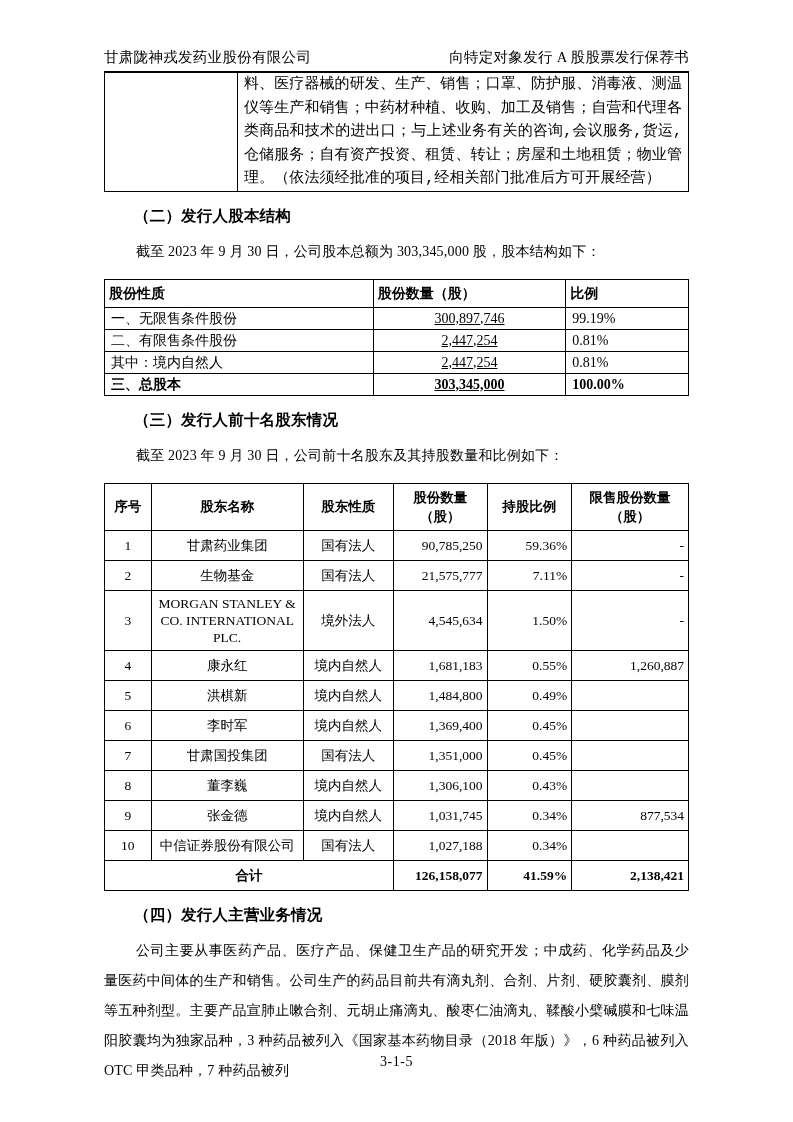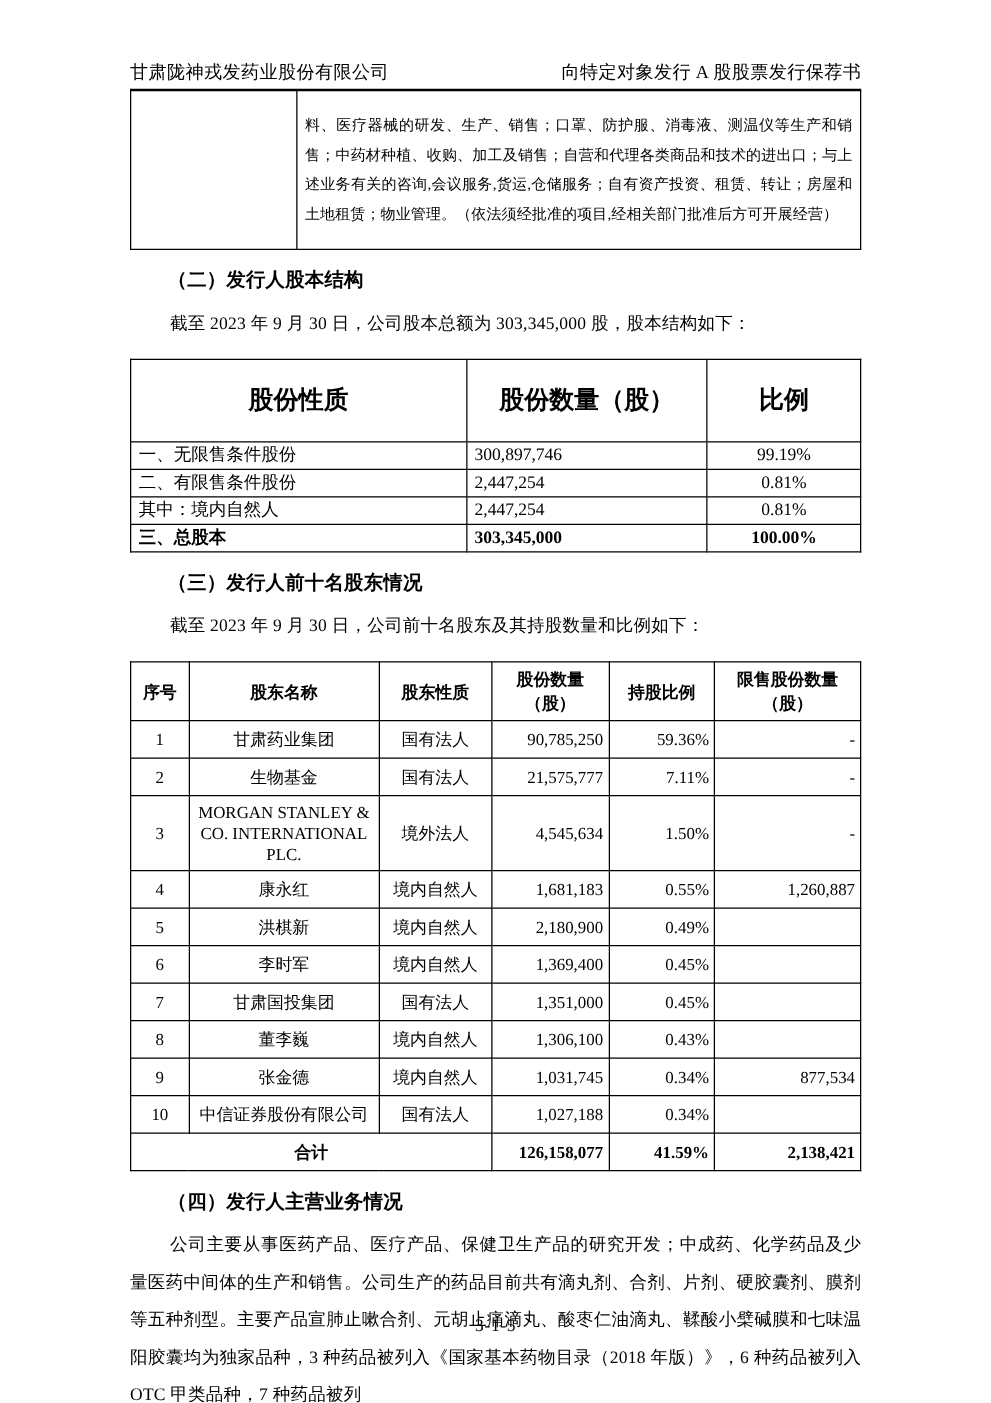--- a/index.html
+++ b/index.html
@@ -64,40 +64,41 @@
     border: 1px solid #000;
     padding: 3px 5px;
     vertical-align: middle;
     font-weight: normal;
     line-height: 21px;
   }
   .tbl-top {
     margin-top: 0;
   }
   .tbl-top td {
-    font-size: 12px;
+    font-size: 15px;
     line-height: 23.5px;
     letter-spacing: 0.1px;
     text-align: justify;
     text-justify: inter-ideograph;
-    padding: 16px 6px;
+    padding: 0 6px;
+    font-family: Liberation Mono, monospace;
   }
   .tbl-top .spacer-col { width: 120px; border-right: 1px solid #000; }
 
   .tbl-capital { margin-top: 12px; }
   .tbl-capital th {
-    text-align: center;
+    text-align: left;
     font-weight: bold;
-    font-size: 20px;
-    padding: 22px 4px;
+    font-size: 14px;
+    padding: 3px 4px;
   }
   .tbl-capital td { font-size: 14px; padding: 0 6px; }
   .tbl-capital td.lbl { text-align: left; }
-  .tbl-capital td.num { text-align: left; }
-  .tbl-capital td.pct { text-align: center; }
+  .tbl-capital td.num { text-align: center; text-decoration: underline; }
+  .tbl-capital td.pct { text-align: left; }
   .tbl-capital tr.total td { font-weight: bold; }
 
   .tbl-holders { margin-top: 12px; }
   .tbl-holders th {
     text-align: center;
     font-weight: bold;
     font-size: 13.5px;
     padding: 4px 2px;
     line-height: 19px;
   }
@@ -232,21 +233,21 @@
         <td class="name">康永红</td>
         <td class="c">境内自然人</td>
         <td class="r">1,681,183</td>
         <td class="r">0.55%</td>
         <td class="r">1,260,887</td>
       </tr>
       <tr>
         <td class="c">5</td>
         <td class="name">洪棋新</td>
         <td class="c">境内自然人</td>
-        <td class="r">2,180,900</td>
+        <td class="r">1,484,800</td>
         <td class="r">0.49%</td>
         <td class="r"></td>
       </tr>
       <tr>
         <td class="c">6</td>
         <td class="name">李时军</td>
         <td class="c">境内自然人</td>
         <td class="r">1,369,400</td>
         <td class="r">0.45%</td>
         <td class="r"></td>

